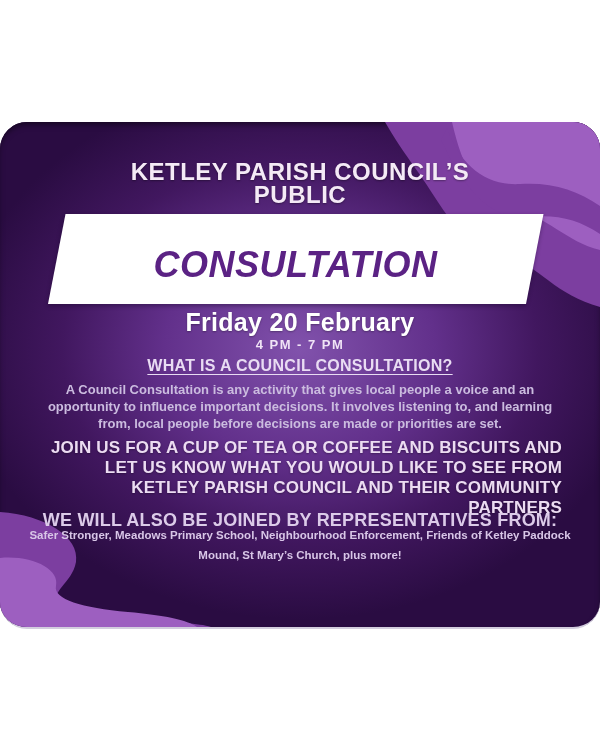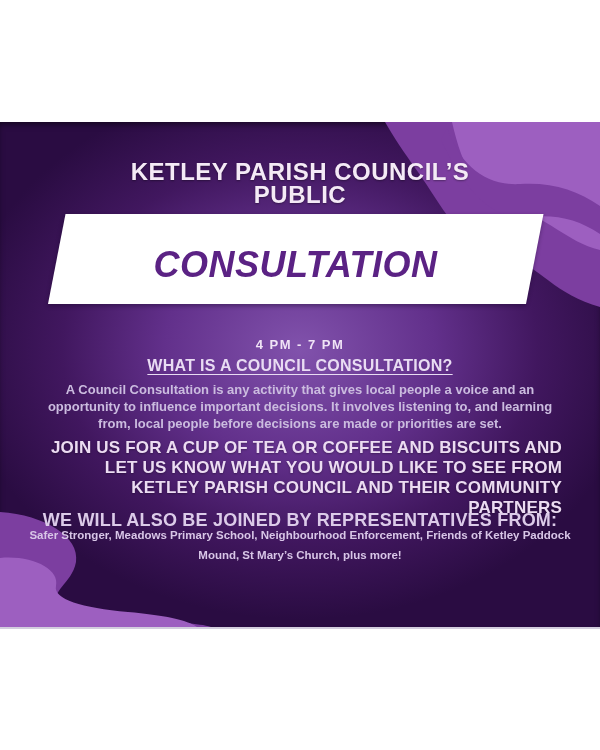--- a/index.html
+++ b/index.html
@@ -15,20 +15,21 @@
   .page{
     position:relative;width:600px;height:750px;background:#ffffff;overflow:hidden;
   }
   .flyer{
     position:absolute;left:0;top:122px;width:600px;height:505px;overflow:hidden;
     background-color:var(--bg-edge);
     background-image:radial-gradient(ellipse 340px 270px at 50% 45%,
       var(--bg-center) 0%, #62308b 40%, #41175f 70%, var(--bg-edge) 100%);
     box-shadow:inset 0 4px 6px -2px rgba(0,0,0,0.55);
     border-bottom:2px solid #d3cede;
+    border-radius:27px;
   }
   .decor{position:absolute;left:0;top:0;width:600px;height:505px;z-index:1;pointer-events:none;}
   .blob-mid{fill:var(--blob-mid);}
   .blob-light{fill:var(--blob-light);}
   .layer{position:absolute;left:0;width:100%;text-align:center;z-index:3;}
   .title{
     top:38px;color:#f4eaf6;font-weight:bold;font-size:24px;line-height:23px;letter-spacing:0.5px;
     text-shadow:0 1px 2px rgba(0,0,0,0.35);
   }
   .banner-bg{
@@ -79,20 +80,21 @@
     <div class="layer title">
       <div>KETLEY PARISH COUNCIL’S</div>
       <div>PUBLIC</div>
     </div>
 
     <div class="banner-bg"></div>
     <div class="banner-text">
       <div>CONSULTATION</div>
     </div>
 
+    <div class="layer date">Friday 20 February</div>
     <div class="layer time">4 PM - 7 PM</div>
 
     <div class="layer section-heading">WHAT IS A COUNCIL CONSULTATION?</div>
 
     <div class="layer description">A Council Consultation is any activity that gives local people a voice and an opportunity to influence important decisions. It involves listening to, and learning from, local people before decisions are made or priorities are set.</div>
 
     <div class="layer invitation">JOIN US FOR A CUP OF TEA OR COFFEE AND BISCUITS AND LET US KNOW WHAT YOU WOULD LIKE TO SEE FROM KETLEY PARISH COUNCIL AND THEIR COMMUNITY PARTNERS</div>
 
     <div class="layer reps-heading">WE WILL ALSO BE JOINED BY REPRESENTATIVES FROM:</div>
     <div class="layer reps-list">Safer Stronger, Meadows Primary School, Neighbourhood Enforcement, Friends of Ketley Paddock Mound, St Mary’s Church, plus more!</div>

